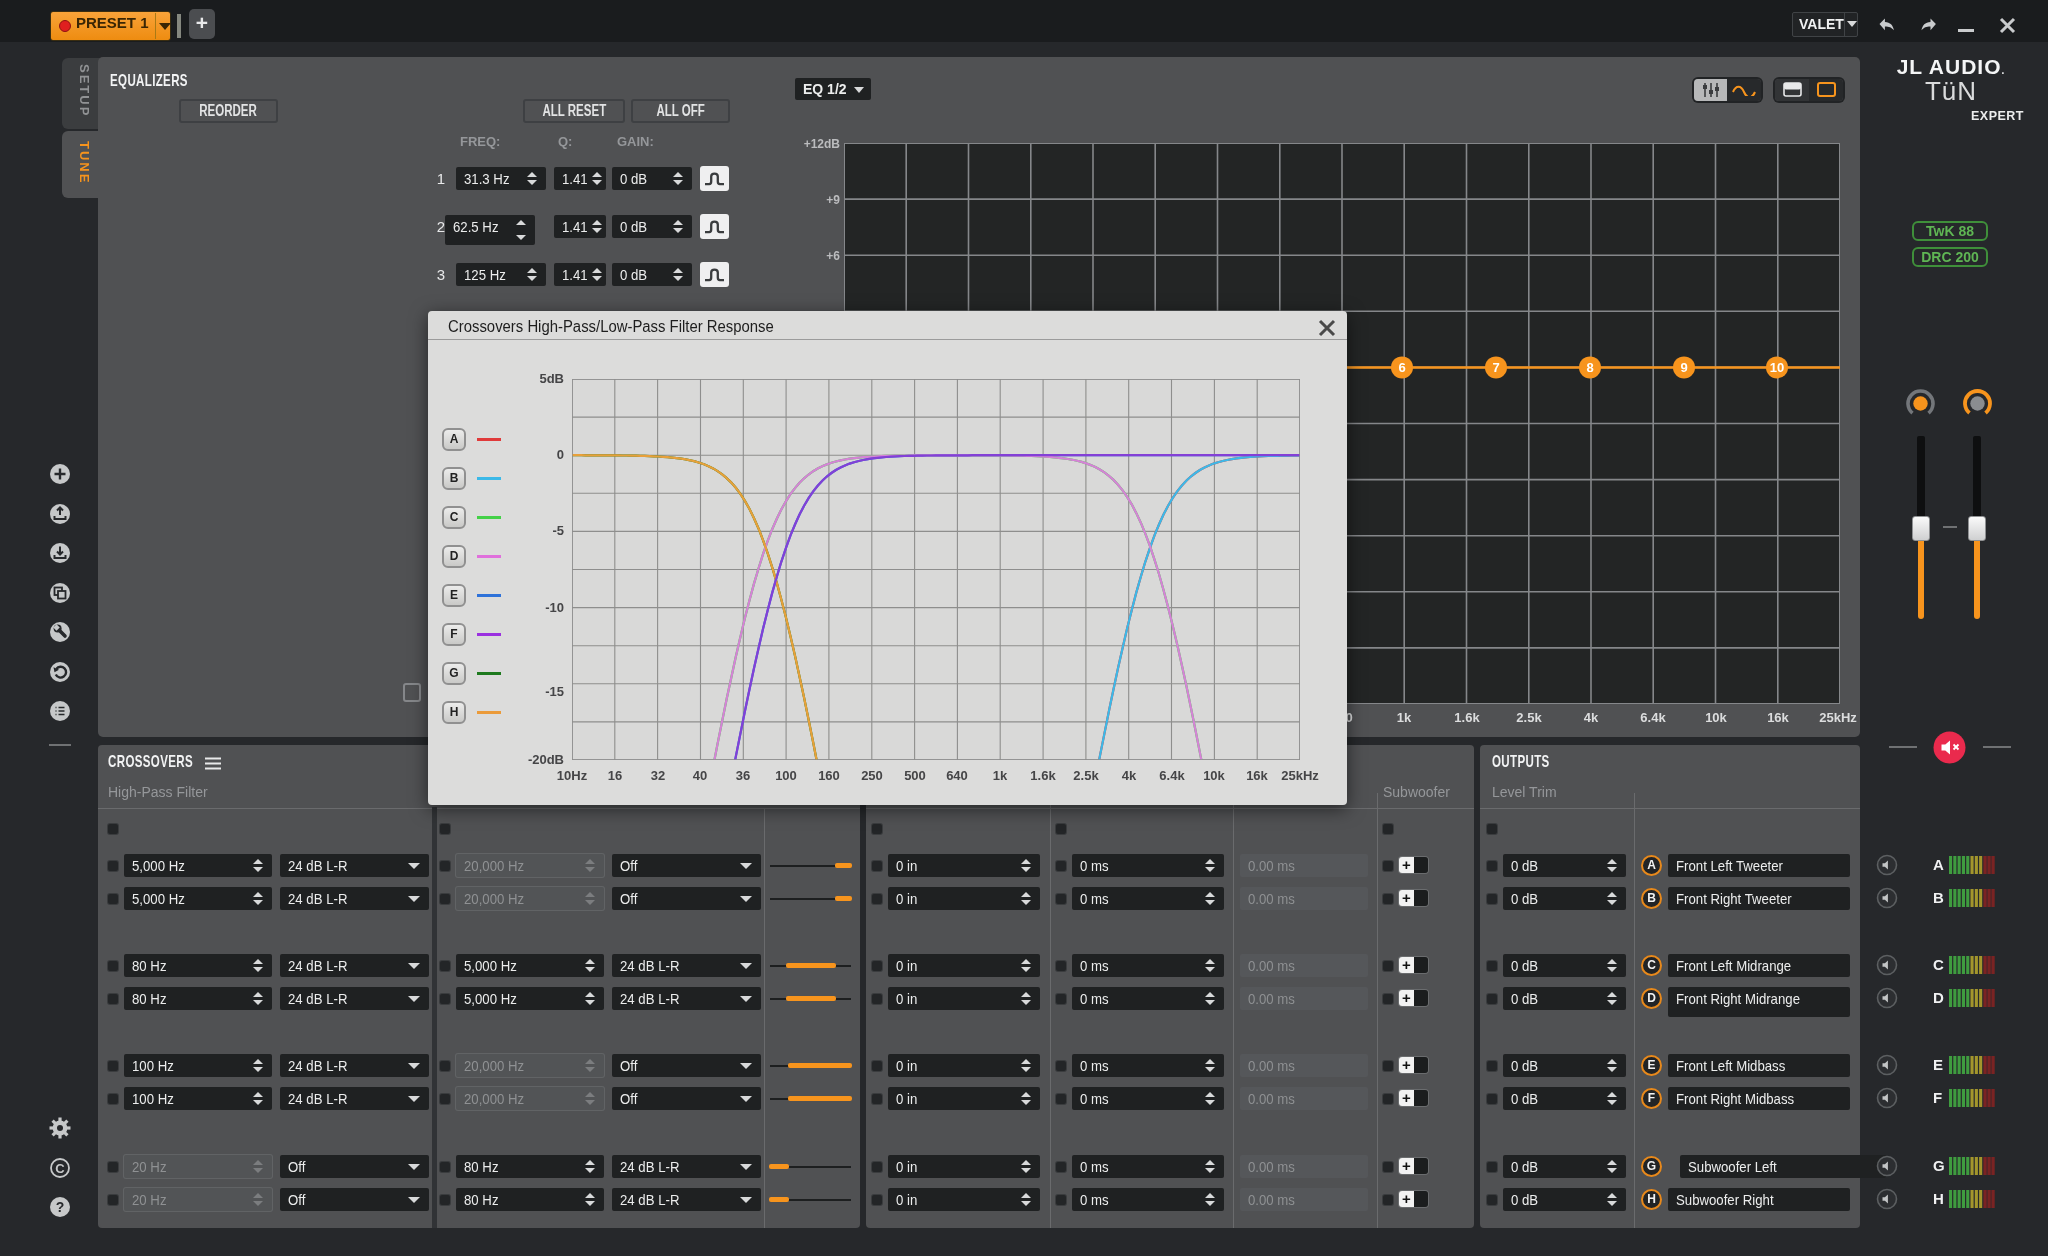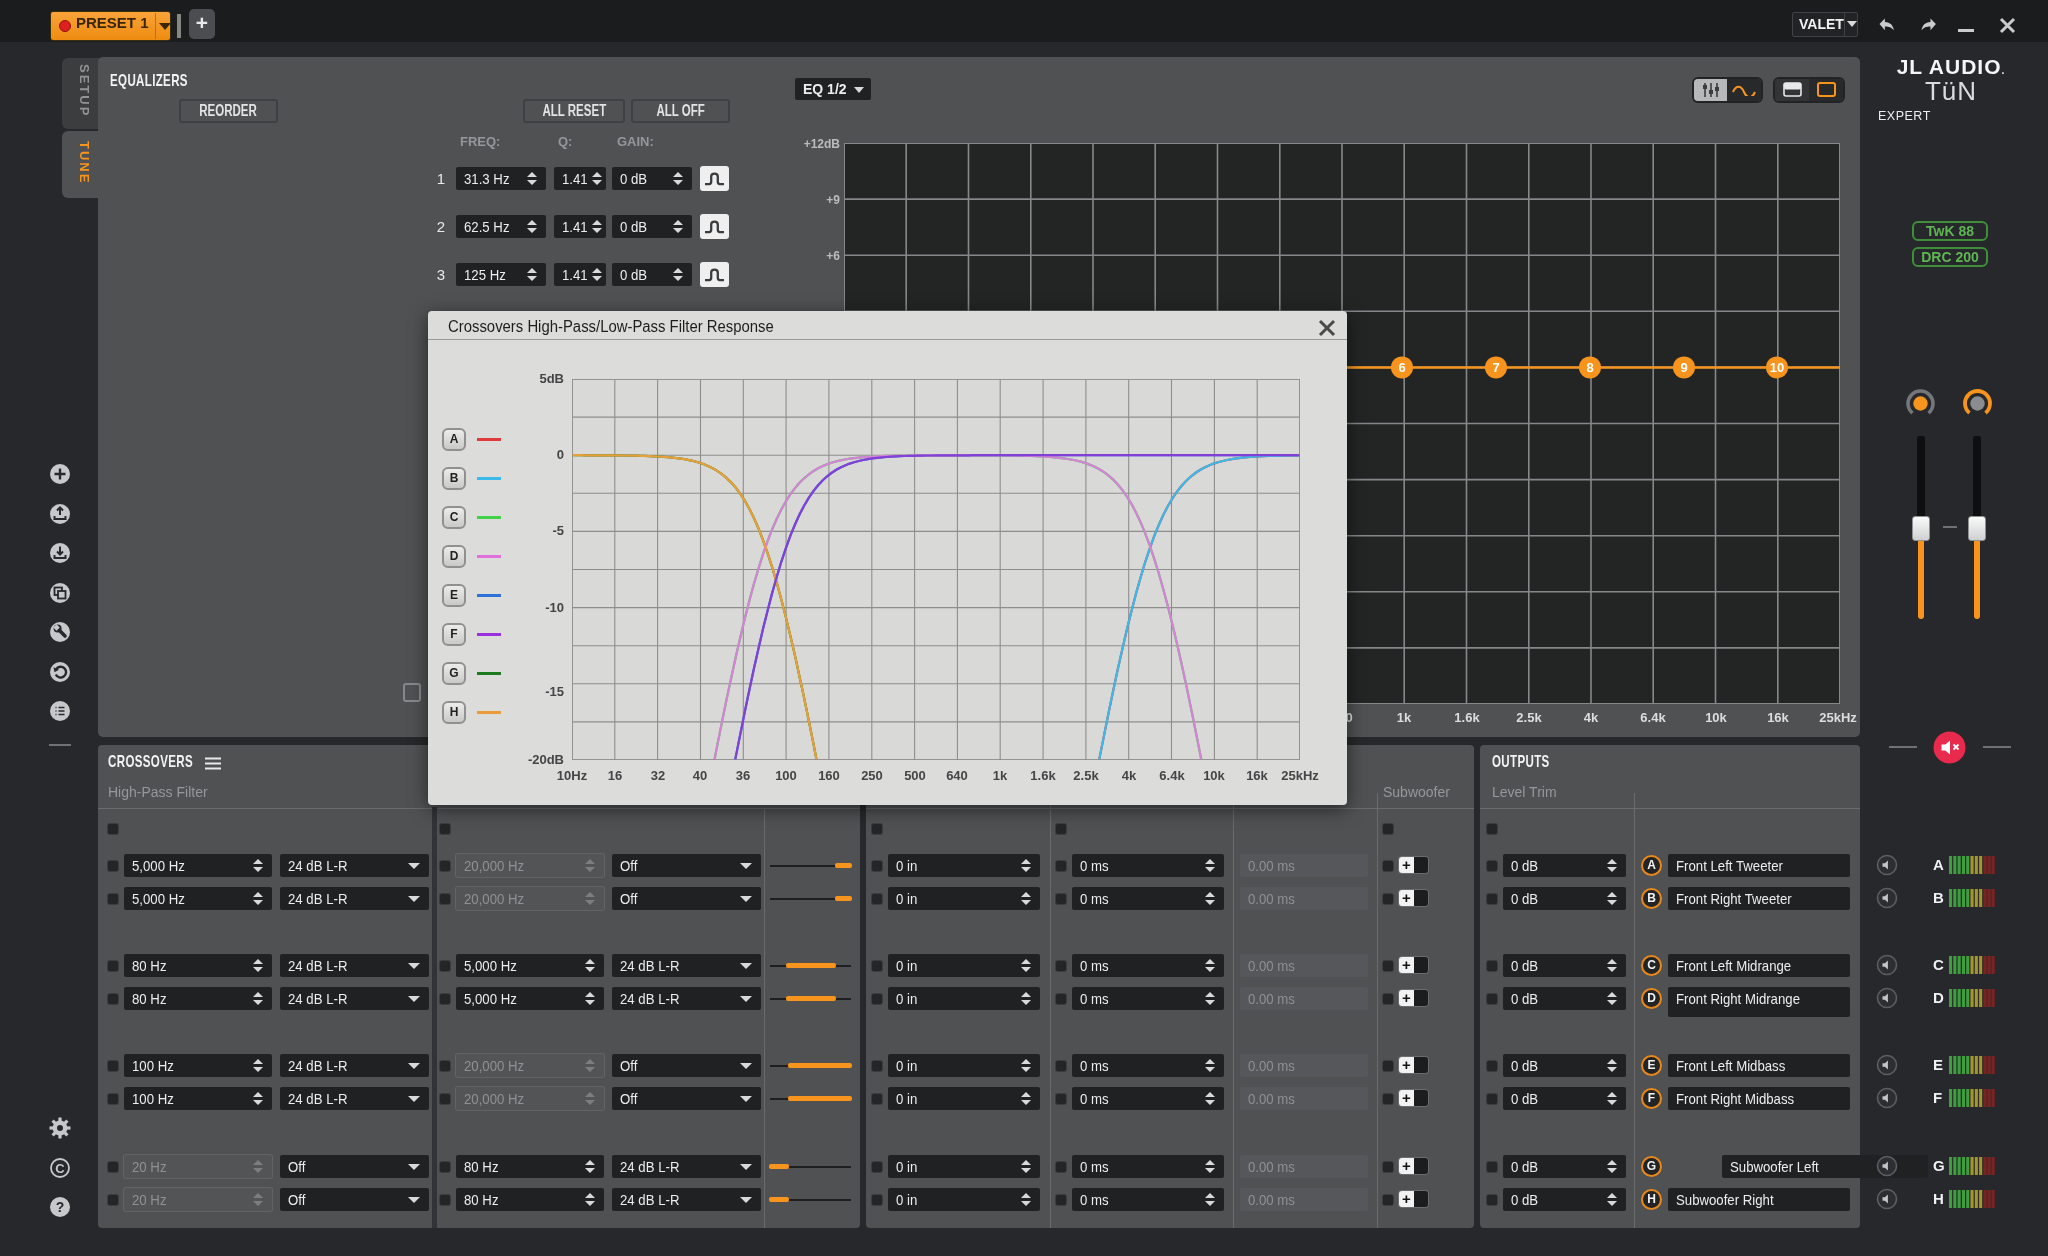--- a/index.html
+++ b/index.html
@@ -173,21 +173,21 @@
 <div class="abs" style="left:558px;top:134px;color:#95979a;font-size:13px;font-weight:bold">Q:</div>
 <div class="abs" style="left:617px;top:134px;color:#95979a;font-size:13px;font-weight:bold">GAIN:</div>
 <div class="eqn" style="top:170px">1</div>
 <div class="fld" style="left:456px;top:167px;width:90px;height:23px;line-height:23px"><span class="t">31.3 Hz</span><i class="tu" style="right:9px"></i><i class="td" style="right:9px"></i></div>
 <div class="fld" style="left:554px;top:167px;width:52px;height:23px;line-height:23px"><span class="t">1.41</span><i class="tu" style="right:4px"></i><i class="td" style="right:4px"></i></div>
 <div class="fld" style="left:612px;top:167px;width:80px;height:23px;line-height:23px"><span class="t">0 dB</span><i class="tu" style="right:9px"></i><i class="td" style="right:9px"></i></div>
 <div class="byp" style="left:700px;top:166px"><svg width="29" height="25">
       <path d="M5 18.2H9.2Q11.2 18.2 11.2 15.6V10.4Q11.2 7.6 14.5 7.6Q17.8 7.6 17.8 10.4V15.6Q17.8 18.2 19.8 18.2H24" fill="none" stroke="#3a3c3e" stroke-width="2.3"></path>
     </svg></div>
 <div class="eqn" style="top:218px">2</div>
-<div class="fld" style="left:456px;top:215px;width:90px;height:23px;line-height:23px"><span class="t">62.5 Hz</span><i class="tu" style="right:9px"></i><i class="td" style="right:9px"></i></div>
+<div class="fld" style="left:445px;top:215px;width:90px;height:30px;line-height:23px"><span class="t">62.5 Hz</span><i class="tu" style="right:9px"></i><i class="td" style="right:9px"></i></div>
 <div class="fld" style="left:554px;top:215px;width:52px;height:23px;line-height:23px"><span class="t">1.41</span><i class="tu" style="right:4px"></i><i class="td" style="right:4px"></i></div>
 <div class="fld" style="left:612px;top:215px;width:80px;height:23px;line-height:23px"><span class="t">0 dB</span><i class="tu" style="right:9px"></i><i class="td" style="right:9px"></i></div>
 <div class="byp" style="left:700px;top:214px"><svg width="29" height="25">
       <path d="M5 18.2H9.2Q11.2 18.2 11.2 15.6V10.4Q11.2 7.6 14.5 7.6Q17.8 7.6 17.8 10.4V15.6Q17.8 18.2 19.8 18.2H24" fill="none" stroke="#3a3c3e" stroke-width="2.3"></path>
     </svg></div>
 <div class="eqn" style="top:266px">3</div>
 <div class="fld" style="left:456px;top:263px;width:90px;height:23px;line-height:23px"><span class="t">125 Hz</span><i class="tu" style="right:9px"></i><i class="td" style="right:9px"></i></div>
 <div class="fld" style="left:554px;top:263px;width:52px;height:23px;line-height:23px"><span class="t">1.41</span><i class="tu" style="right:4px"></i><i class="td" style="right:4px"></i></div>
 <div class="fld" style="left:612px;top:263px;width:80px;height:23px;line-height:23px"><span class="t">0 dB</span><i class="tu" style="right:9px"></i><i class="td" style="right:9px"></i></div>
 <div class="byp" style="left:700px;top:262px"><svg width="29" height="25">
@@ -422,21 +422,21 @@
 <div class="fld" style="left:1072px;top:1155px;width:152px;height:23px;line-height:23px"><span class="t">0 ms</span><i class="tu" style="right:9px"></i><i class="td" style="right:9px"></i></div>
 <div class="fld ro" style="left:1240px;top:1155px;width:128px"><span class="t">0.00 ms</span></div>
 <div class="cb" style="left:1383px;top:1162px"></div>
 <div class="pol" style="left:1399px;top:1158px">
     <span class="polp">+</span>
     <span class="polb"></span>
   </div>
 <div class="cb" style="left:1487px;top:1162px"></div>
 <div class="fld" style="left:1503px;top:1155px;width:123px;height:23px;line-height:23px"><span class="t">0 dB</span><i class="tu" style="right:9px"></i><i class="td" style="right:9px"></i></div>
 <div class="badge" style="left:1641px;top:1156px">G</div>
-<div class="fld" style="left:1722px;top:1155px;width:206px;height:23px;line-height:23px"><span class="t">Subwoofer Left</span></div>
+<div class="fld" style="left:1680px;top:1155px;width:206px;height:23px;line-height:23px"><span class="t">Subwoofer Left</span></div>
 <div class="cb" style="left:108px;top:1195px"></div>
 <div class="fld dis" style="left:124px;top:1188px;width:148px;height:23px;line-height:23px"><span class="t">20 Hz</span><i class="tu" style="right:9px"></i><i class="td" style="right:9px"></i></div>
 <div class="fld" style="left:280px;top:1188px;width:149px;height:23px;line-height:23px"><span class="t">Off</span><i class="tri"></i></div>
 <div class="cb" style="left:440px;top:1195px"></div>
 <div class="fld" style="left:456px;top:1188px;width:148px;height:23px;line-height:23px"><span class="t">80 Hz</span><i class="tu" style="right:9px"></i><i class="td" style="right:9px"></i></div>
 <div class="fld" style="left:612px;top:1188px;width:149px;height:23px;line-height:23px"><span class="t">24 dB L-R</span><i class="tri"></i></div>
 <div class="sline" style="left:770px;top:1199px"></div>
 <div class="sorange" style="left:769px;top:1197px;width:20px"></div>
 <div class="cb" style="left:872px;top:1195px"></div>
 <div class="fld" style="left:888px;top:1188px;width:152px;height:23px;line-height:23px"><span class="t">0 in</span><i class="tu" style="right:9px"></i><i class="td" style="right:9px"></i></div>
@@ -592,21 +592,21 @@
     <rect x="21.5" y="0" width="3.1" height="18" fill="#a3962c"></rect>
     <rect x="25.8" y="0" width="3.1" height="18" fill="#a3962c"></rect>
     <rect x="30.1" y="0" width="3.1" height="18" fill="#a3962c"></rect>
     <rect x="34.4" y="0" width="3.3" height="18" fill="#7a2323"></rect>
     <rect x="38.4" y="0" width="3.3" height="18" fill="#7a2323"></rect>
     <rect x="42.4" y="0" width="3.3" height="18" fill="#7a2323"></rect>
   </svg>
 
 <div class="abs" style="left:1878px;top:55px;width:146px;text-align:center;color:#f4f5f6;font-size:21px;font-weight:bold;letter-spacing:1px">JL AUDIO<span style="font-size:10px">.</span></div>
 <div class="abs" style="left:1878px;top:76px;width:146px;text-align:center;color:#dadbdc;font-size:26px;letter-spacing:1px">TüN</div>
-<div class="abs" style="left:1878px;top:109px;width:146px;text-align:left;color:#eceded;font-size:12.5px;font-weight:normal;letter-spacing:0.5px">EXPERT</div>
+<div class="abs" style="left:1878px;top:109px;width:146px;text-align:right;color:#eceded;font-size:12.5px;font-weight:bold;letter-spacing:0.5px">EXPERT</div>
 
 <div class="abs" style="left:1912px;top:221px;width:76px;height:20px;border:2px solid #3f8f3a;border-radius:6px;color:#5fb554;font-size:14px;font-weight:bold;text-align:center;line-height:17px">TwK 88</div>
 <div class="abs" style="left:1912px;top:247px;width:76px;height:20px;border:2px solid #3f8f3a;border-radius:6px;color:#5fb554;font-size:14px;font-weight:bold;text-align:center;line-height:17px">DRC 200</div>
 
 <svg class="abs" style="left:1906px;top:389px" width="30" height="30">
  <path d="M6.47 24.08 A12.5 12.5 0 1 1 22.53 24.08" fill="none" stroke="#73767a" stroke-width="3.6"></path>
  <circle cx="14.5" cy="14.5" r="7.2" fill="#f7941d"></circle>
   </svg>
 <svg class="abs" style="left:1963px;top:389px" width="30" height="30">
  <path d="M6.47 24.08 A12.5 12.5 0 1 1 22.53 24.08" fill="none" stroke="#f7941d" stroke-width="3.8"></path>

